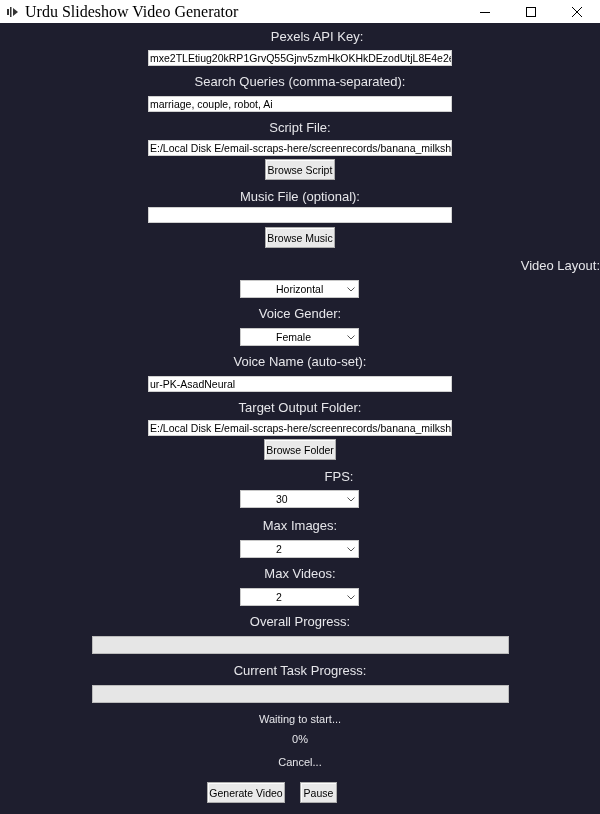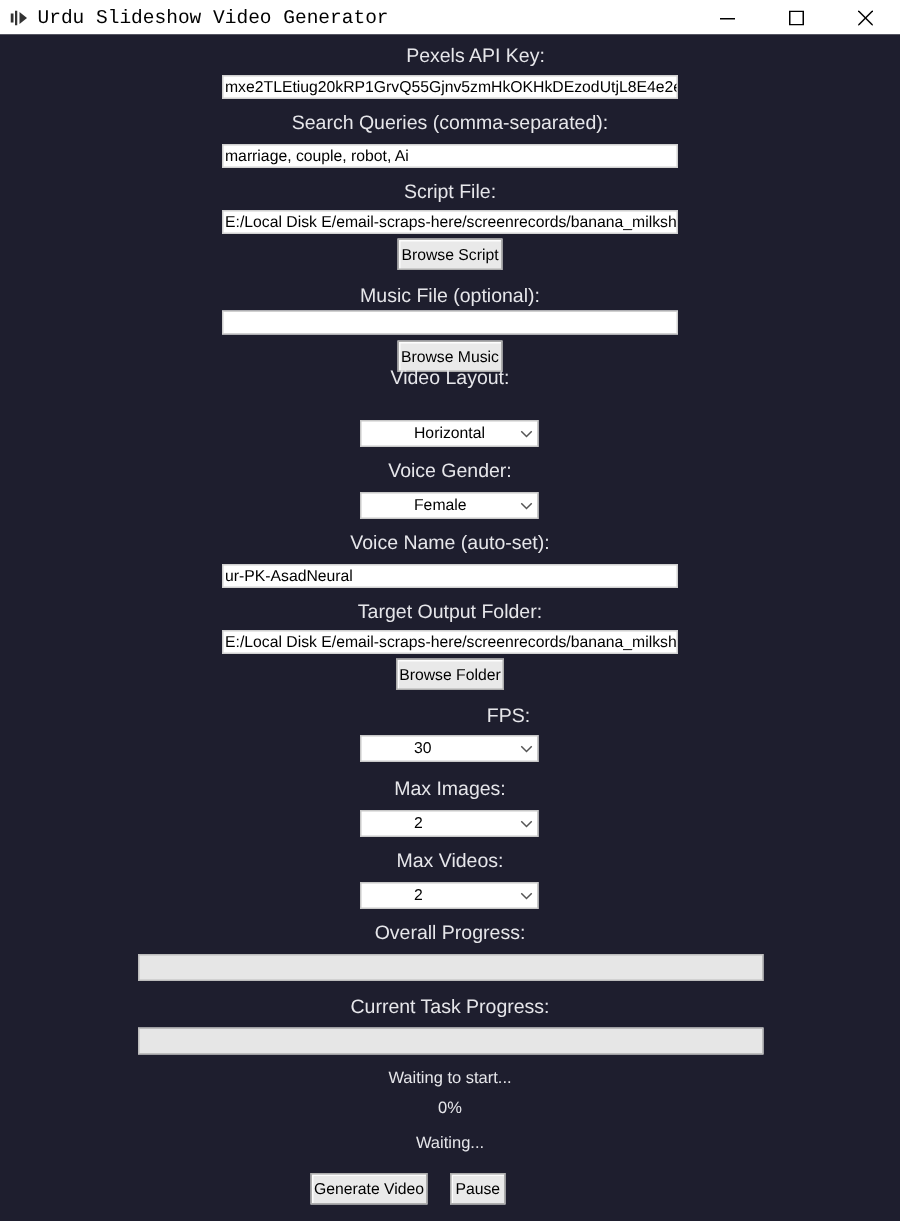--- a/index.html
+++ b/index.html
@@ -10,21 +10,21 @@
       position: relative;
     }
     .titlebar {
       position: absolute; left: 0; top: 0; width: 600px; height: 23px;
       background: #ffffff;
       display: flex; align-items: center;
       font-size: 11px; color: #000;
     }
     .app-icon { width: 10px; height: 10px; margin-left: 7px; margin-right: 8px; position: relative; }
     .app-icon svg { display: block; }
-    .title-text { font-family: Liberation Mono, monospace; font-size: 13px; }
+    .title-text { font-family: Liberation Serif, serif; font-size: 16px; }
     .win-controls { position: absolute; right: 0; top: 0; height: 23px; display: flex; }
     .win-btn { width: 46px; height: 23px; display: flex; align-items: center; justify-content: center; }
     .win-btn svg { display: block; }
 
     .client { position: absolute; left: 0; top: 23px; width: 600px; height: 791px; background: #1e1e2e; }
 
     .lbl {
       position: absolute; left: 0; width: 600px; text-align: center;
       color: #e6e6ea; font-family: "Liberation Sans", sans-serif; font-size: 13px;
       line-height: 16px;
@@ -100,21 +100,21 @@
 <div class="entry" style="top:96px;">marriage, couple, robot, Ai</div>
 
 <div class="lbl" style="top:120px;">Script File:</div>
 <div class="entry" style="top:140px;">E:/Local Disk E/email-scraps-here/screenrecords/banana_milkshake_</div>
 <div class="btn" style="left:265px; top:159px; width:70px;">Browse Script</div>
 
 <div class="lbl" style="top:189px;">Music File (optional):</div>
 <div class="entry" style="top:207px;"></div>
 <div class="btn" style="left:265px; top:227px; width:70px;">Browse Music</div>
 
-<div class="lbl" style="top:244px;">Video Layout:</div>
+<div class="lbl" style="top:258px;text-align:right;">Video Layout:</div>
 <div class="combo" style="top:280px;">
   <span class="val">Horizontal</span>
   <span class="chev">
     <svg width="8" height="5" viewBox="0 0 8 5">
         <polyline points="0.5,0.5 4,4 7.5,0.5" fill="none" stroke="#555" stroke-width="1"></polyline>
       </svg>
   </span>
 </div>
 
 <div class="lbl" style="top:306px;">Voice Gender:</div>
@@ -169,17 +169,17 @@
   <div class="fill"></div>
 </div>
 
 <div class="lbl" style="top:663px;">Current Task Progress:</div>
 <div class="progress" style="top:685px;">
   <div class="fill"></div>
 </div>
 
 <div class="lbl small-lbl" style="top:711px;">Waiting to start...</div>
 <div class="lbl small-lbl" style="top:731px;">0%</div>
-<div class="lbl small-lbl" style="top:754px;">Waiting...</div>
+<div class="lbl small-lbl" style="top:754px;">Cancel...</div>
 
 <div class="btn" style="left:207px; top:782px; width:78px;">Generate Video</div>
 <div class="btn" style="left:300px; top:782px; width:37px;">Pause</div>
 <div class="btn" style="left:352px; top:815px; width:20px;">Cancel</div>
 
 </body></html>

